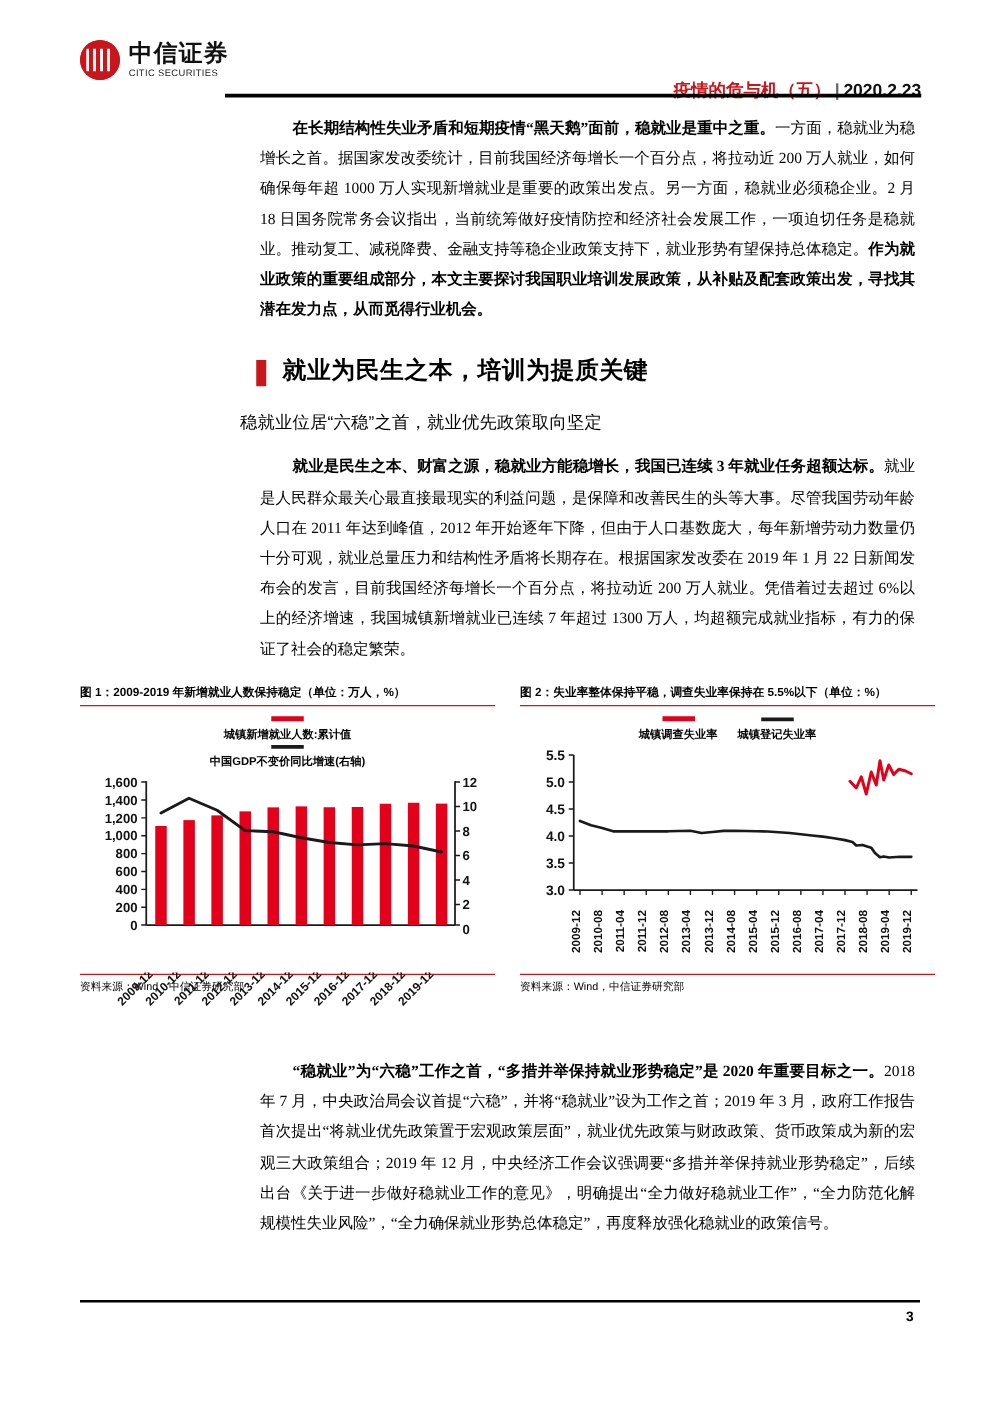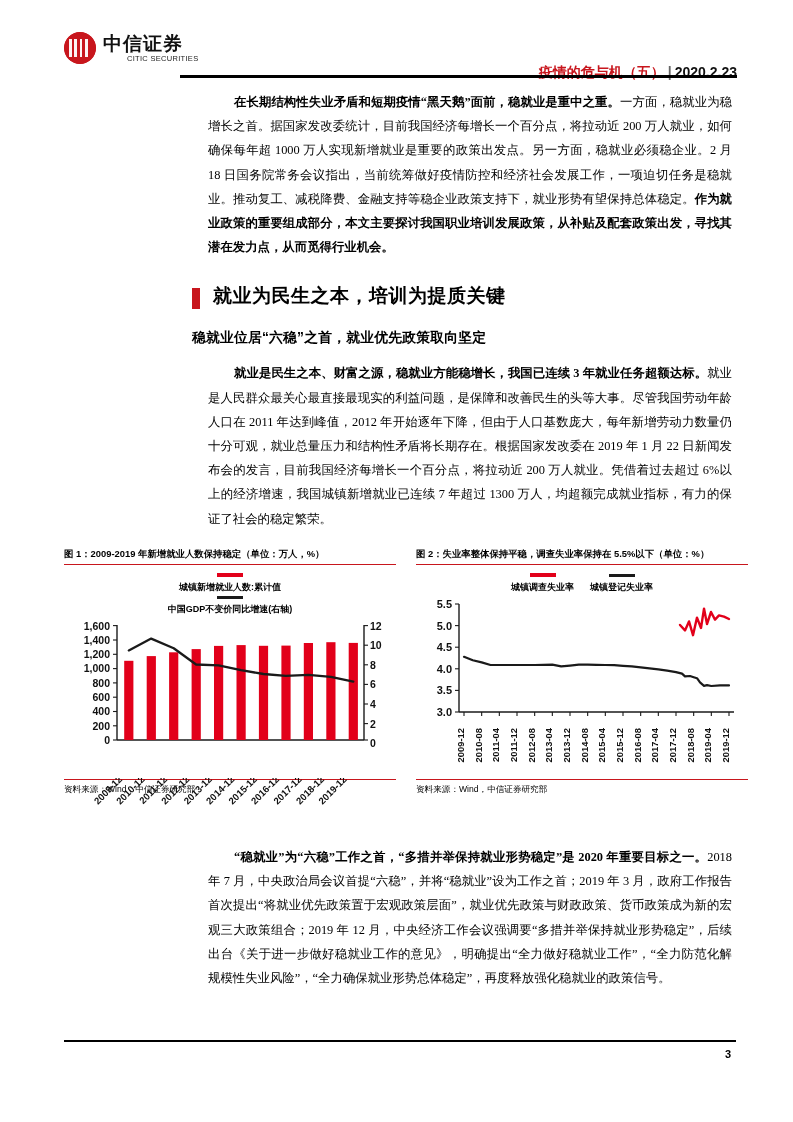--- a/index.html
+++ b/index.html
@@ -69,21 +69,20 @@
     color: #111111;
     display: block;
   }
   .logo-en {
     font-family: "Liberation Sans", sans-serif;
     font-size: 7.5px;
     letter-spacing: .3px;
     color: #222222;
     display: block;
     margin-top: 2px;
-    margin-left: 24px;
   }
   .header-right {
     position: absolute;
     right: 56px; top: 44px;
     font-family: "Liberation Sans", sans-serif;
     font-weight: bold;
     font-size: 14px;
     white-space: nowrap;
     margin-top: 20px;
   }
@@ -113,37 +112,37 @@
     color: #000000;
   }
   .indent { display: inline-block; width: 26px; }
   .b { font-weight: bold; }
 
   
   .sec-head {
     display: flex;
     align-items: flex-end;
     gap: 13px;
-    margin: 24px 0 20px 0;
+    margin: 24px 0 20px 13px;
   }
   .sec-square {
     width: 8px; height: 21px;
     background: #C8161D;
     flex: none;
   }
   .sec-head-text {
     font-family: "Liberation Sans", sans-serif;
     font-weight: bold;
     font-size: 19px;
     letter-spacing: .5px;
     color: #000000;
   }
   .sub-head {
     font-family: "Liberation Sans", sans-serif;
-    font-weight: bold;
+    font-weight: normal;
     font-size: 13.8px;
     color: #000000;
     margin: 0 0 14px 0;
     letter-spacing: .2px;
   }
 
   
   .figures {
     position: absolute;
     left: 64px; top: 548px;

